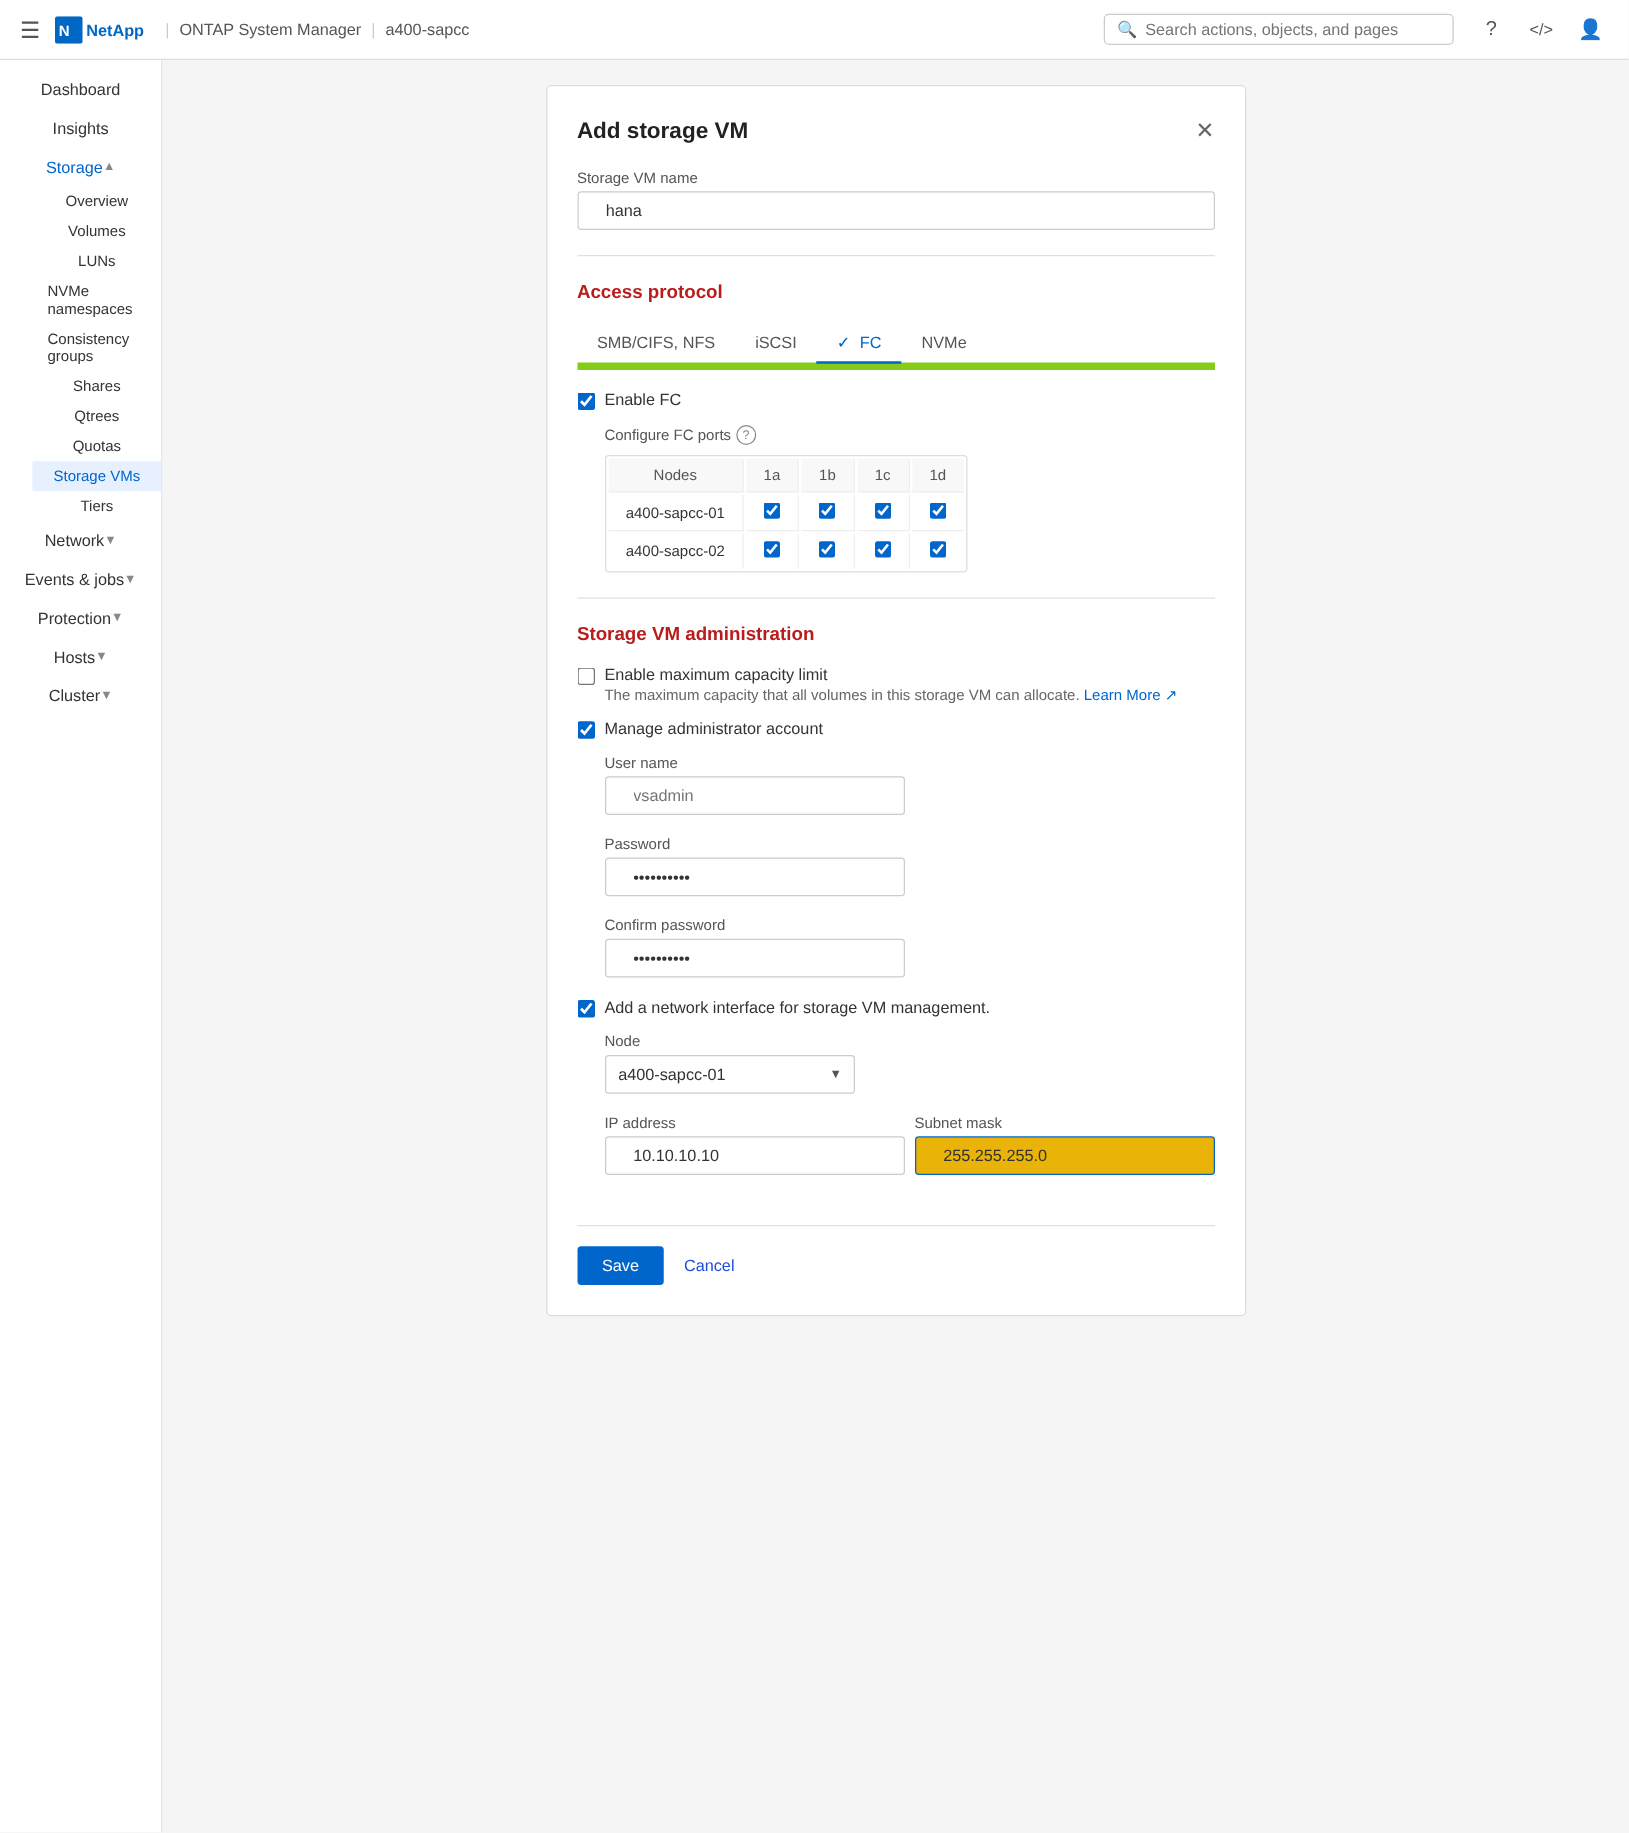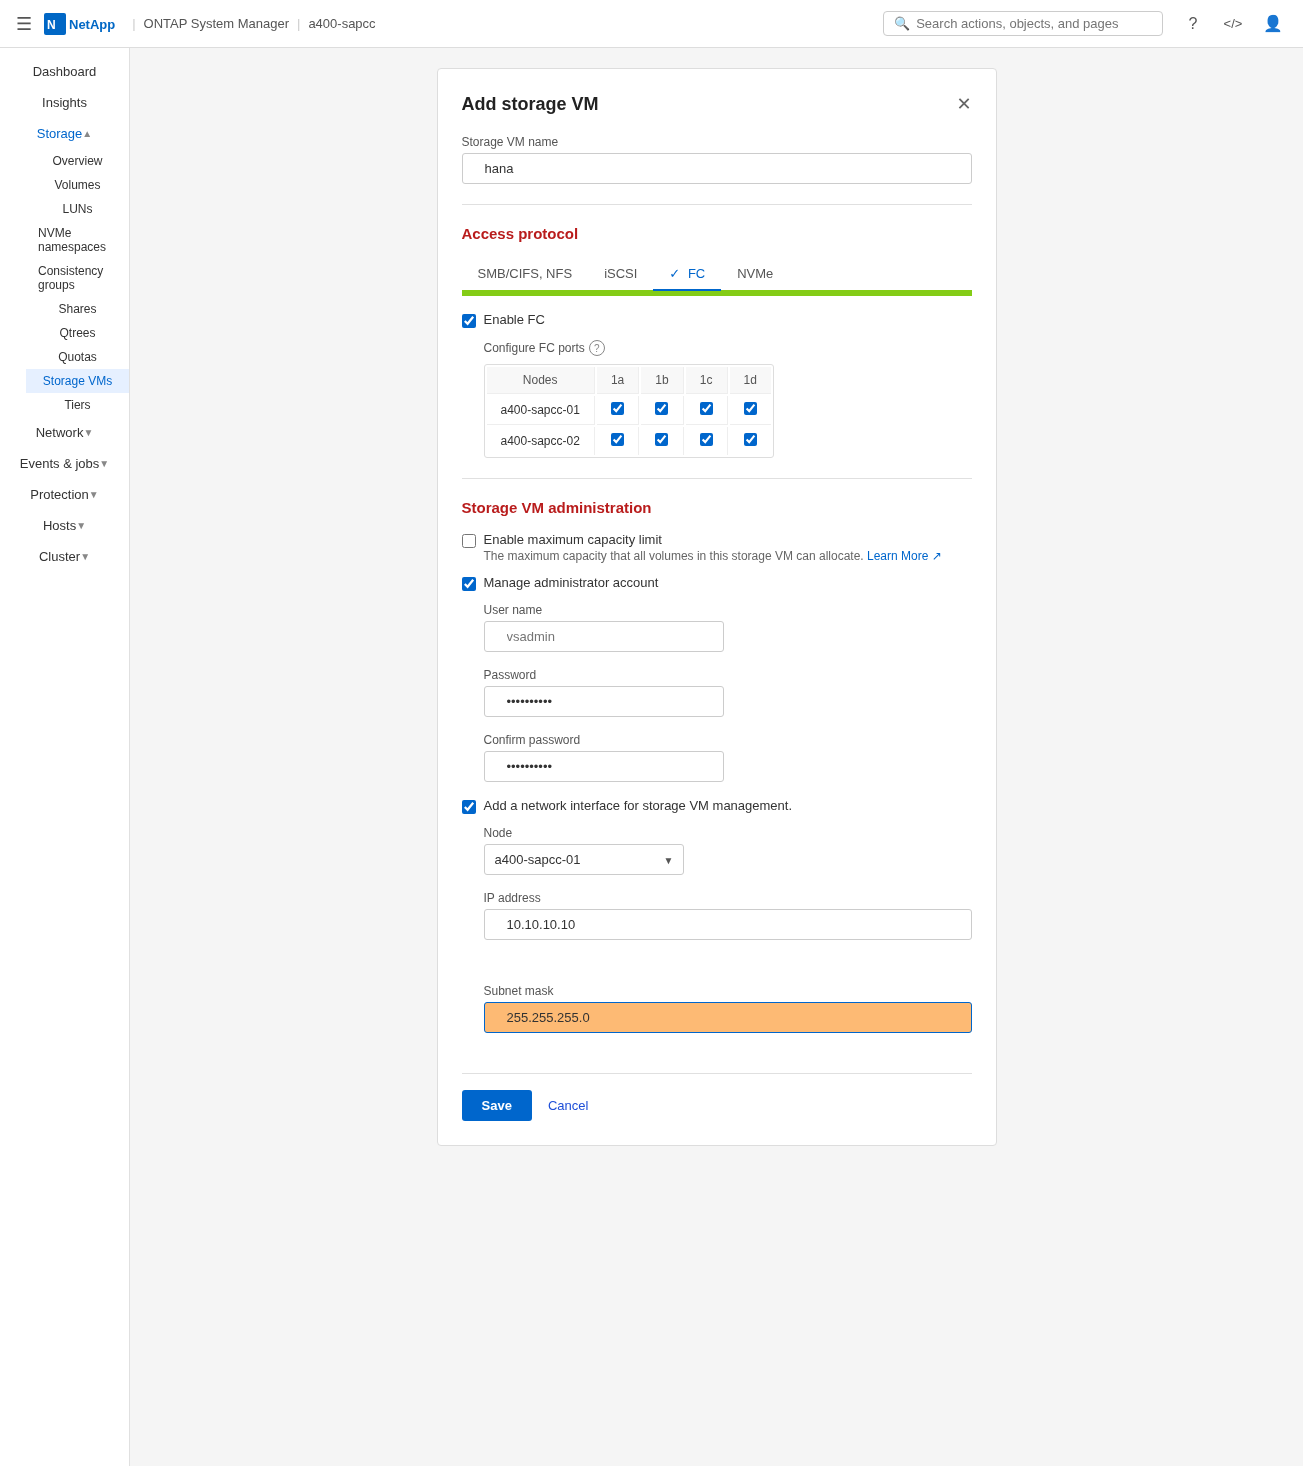--- a/index.html
+++ b/index.html
@@ -52,21 +52,21 @@
     .dialog-title { font-size: 18px; font-weight: 700; color: #222; }
     .dialog-close { cursor: pointer; font-size: 18px; color: #666; background: none; border: none; }
 
     
     .form-group { margin-bottom: 16px; }
     .form-label { font-size: 12px; color: #555; margin-bottom: 4px; display: block; }
     .form-input {
       width: 100%; border: 1px solid #ccc; border-radius: 3px; padding: 7px 22px;
       font-size: 13px; outline: none; color: #333;
     }
-    .form-input.highlighted { border-color: #0066cc; background: #fdba74; }
+    .form-input.highlighted { border-color: #0066cc; background: #eab308; }
 
     
     .section-title { font-size: 15px; font-weight: 700; margin-bottom: 16px; color: #b91c1c; }
     .section-divider { border: none; border-top: 1px solid #e0e0e0; margin: 20px 0; }
 
     
     .protocol-tabs { display: flex; border-bottom: 6px solid #84cc16; margin-bottom: 16px; }
     .protocol-tab {
       padding: 8px 16px; cursor: pointer; font-size: 13px; color: #555;
       border-bottom: 2px solid transparent; margin-bottom: -1px;
@@ -101,28 +101,28 @@
       appearance: none; border: 1px solid #ccc; border-radius: 3px;
       padding: 7px 32px 7px 10px; font-size: 13px; background: #fff;
       color: #333; cursor: pointer; outline: none; min-width: 200px;
     }
     .select-arrow {
       position: absolute; right: 10px; top: 50%; transform: translateY(-50%);
       pointer-events: none; font-size: 10px; color: #555;
     }
 
     
-    .two-col { display: flex; gap: 28px; flex-direction: column; }
+    .two-col { display: flex; gap: 8px; }
     .two-col .form-group { flex: 1; }
 
     
     .btn-row { display: flex; gap: 12px; margin-top: 24px; padding-top: 16px; border-top: 1px solid #e0e0e0; }
     .btn-primary {
       background: #0066cc; color: #fff; border: none; border-radius: 3px;
-      padding: 8px 20px; font-size: 13px; cursor: pointer; font-weight: 700;
+      padding: 8px 20px; font-size: 13px; cursor: pointer; font-weight: 400;
     }
     .btn-link { background: none; border: none; color: #1d4ed8; font-size: 13px; cursor: pointer; padding: 8px 4px; }
 
     
     a { color: #0066cc; text-decoration: none; }
 
     
     .netapp-logo { display: flex; align-items: center; }
     .netapp-logo svg { height: 22px; }
   </style>

